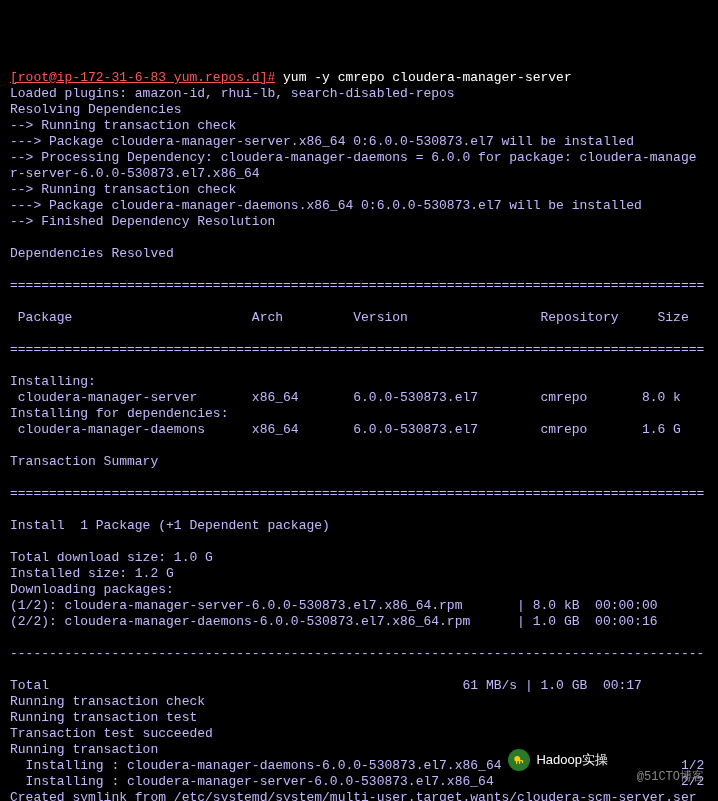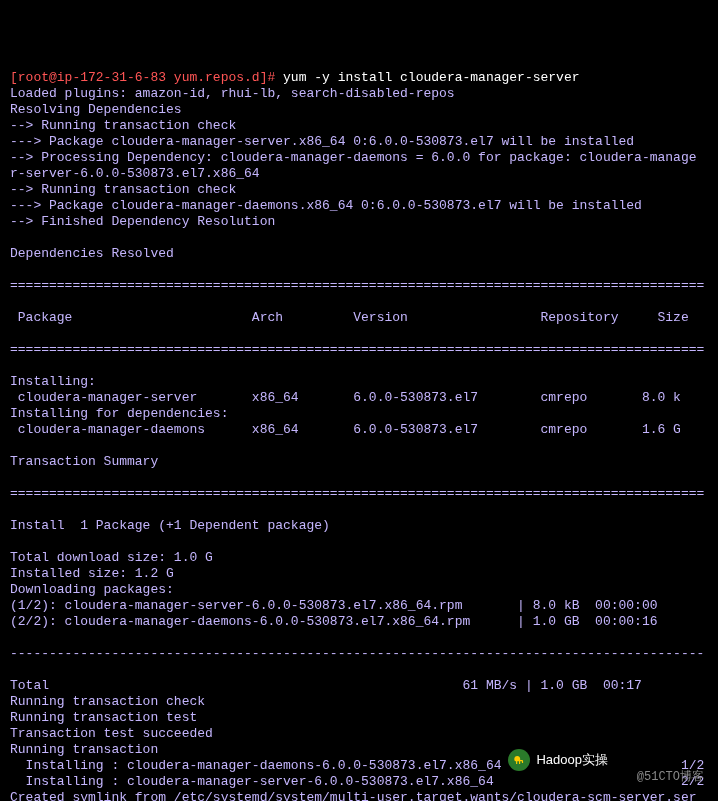--- a/index.html
+++ b/index.html
@@ -9,21 +9,21 @@
       font-family: 'Courier New', monospace;
       font-size: 13px;
       width: 718px;
       height: 801px;
       padding: 6px 10px;
       white-space: pre;
       line-height: 16px;
       overflow: hidden;
       position: relative;
     }
-    .prompt-line .user { color: #ff5555; }
+    .prompt-line .user { color: #ff5555; text-decoration: underline; }
     .prompt-line .cmd { color: #ffffff; }
     .output { color: #c4b5fd; }
     .watermark {
       position: absolute;
       right: 14px;
       bottom: 16px;
       color: #888;
       font-size: 12px;
       white-space: nowrap;
       text-align: right;
@@ -49,21 +49,21 @@
       align-items: center;
       justify-content: center;
     }
     .badge-icon svg { width: 14px; height: 14px; fill: #ffcc00; }
   </style>
 </head>
 <body>
 
 
 
-<span class="prompt-line"><span class="user">[root@ip-172-31-6-83 yum.repos.d]#</span> <span class="cmd">yum -y install cloudera-manager-server</span></span>
+<span class="prompt-line"><span class="user">[root@ip-172-31-6-83 yum.repos.d]#</span> <span class="cmd">yum -y cmrepo cloudera-manager-server</span></span>
 <div class="output" id="preamble">Loaded plugins: amazon-id, rhui-lb, search-disabled-repos
 Resolving Dependencies
 --&gt; Running transaction check
 ---&gt; Package cloudera-manager-server.x86_64 0:6.0.0-530873.el7 will be installed
 --&gt; Processing Dependency: cloudera-manager-daemons = 6.0.0 for package: cloudera-manage
 r-server-6.0.0-530873.el7.x86_64
 --&gt; Running transaction check
 ---&gt; Package cloudera-manager-daemons.x86_64 0:6.0.0-530873.el7 will be installed
 --&gt; Finished Dependency Resolution
 

